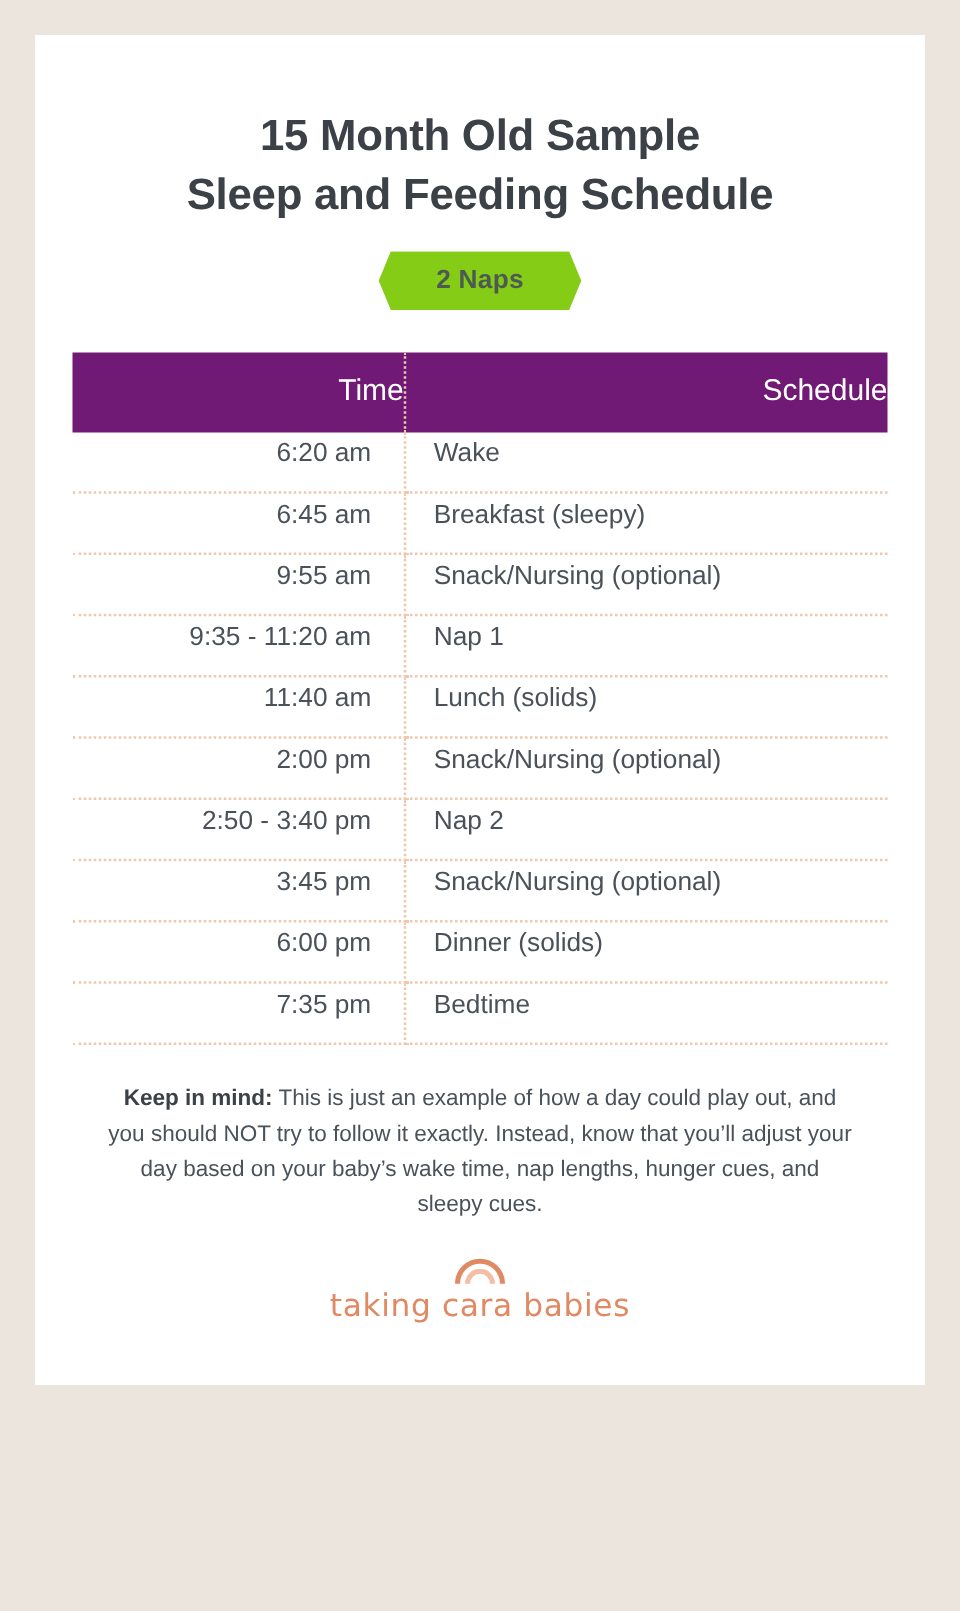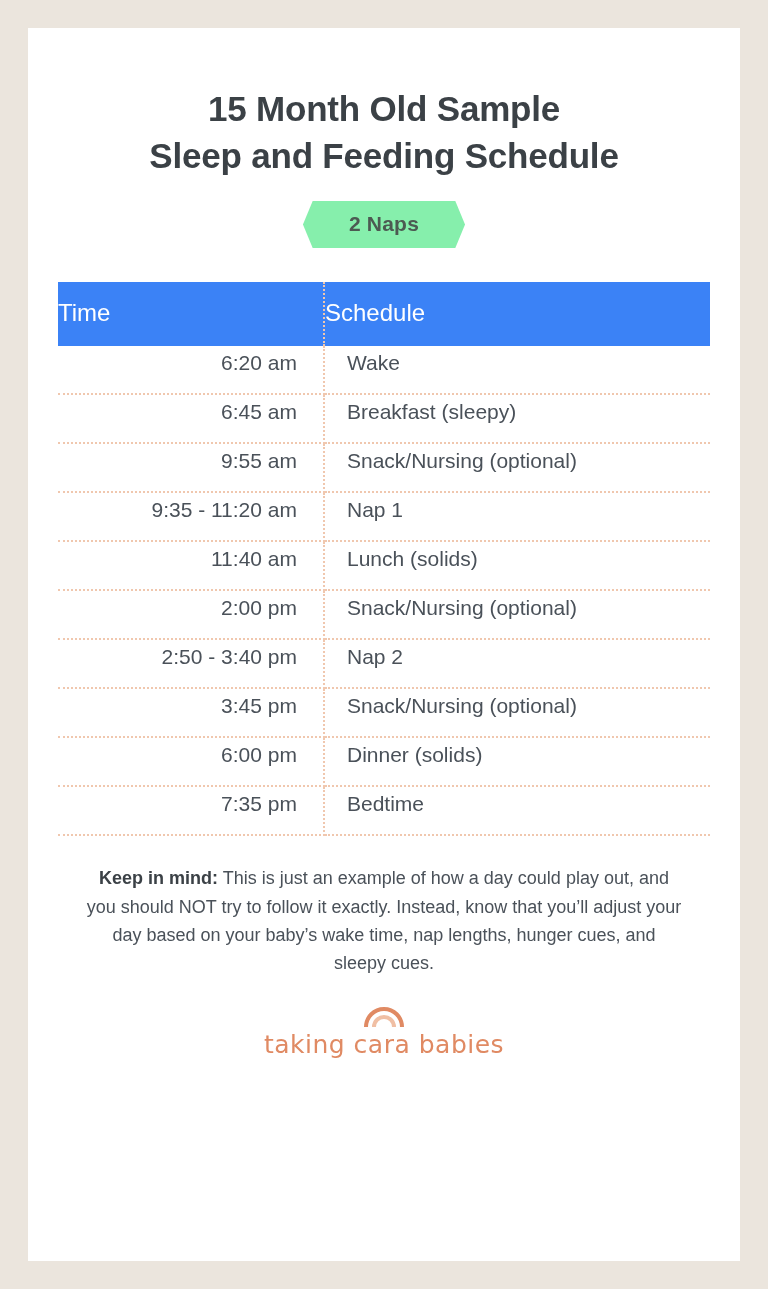--- a/index.html
+++ b/index.html
@@ -12,21 +12,21 @@
     height: 1289px;
     background: #ebe5dd;
     font-family: "Liberation Sans", sans-serif;
     overflow: hidden;
   }
   .card {
     position: absolute;
     left: 28px;
     top: 28px;
     width: 712px;
-    height: 1233px;
+    height: 1080px;
     background: #ffffff;
   }
   .title {
     margin: 0;
     padding-top: 58px;
     text-align: center;
     color: #3b4146;
     font-size: 35px;
     font-weight: bold;
     line-height: 1.33;
@@ -34,41 +34,41 @@
   }
   .title .line2 { display: block; }
 
   .badge-wrap {
     display: flex;
     justify-content: center;
     margin-top: 22px;
   }
   .badge {
     position: relative;
-    background: #86efac;
+    background: #84cc16;
     color: #4c5a52;
     font-size: 21px;
     font-weight: bold;
     padding: 11px 46px 12px 46px;
     letter-spacing: 0.2px;
     clip-path: polygon(6% 0%, 94% 0%, 100% 50%, 94% 100%, 6% 100%, 0% 50%);
   }
 
   .table {
     margin: 34px auto 0 auto;
     width: 652px;
     border-collapse: collapse;
   }
   .table thead th {
-    background: #3b82f6;
+    background: #701a75;
     color: #ffffff;
     font-size: 24px;
     font-weight: normal;
     padding: 17px 0 19px 0;
-    text-align: left;
+    text-align: right;
     margin-left: 48px;
   }
   .table thead th.th-time {
     width: 266px;
     border-right: 2px dotted #f0c7ae;
   }
   .table tbody td {
     font-size: 21px;
     color: #4a5159;
     padding: 5px 0 18px 0;

